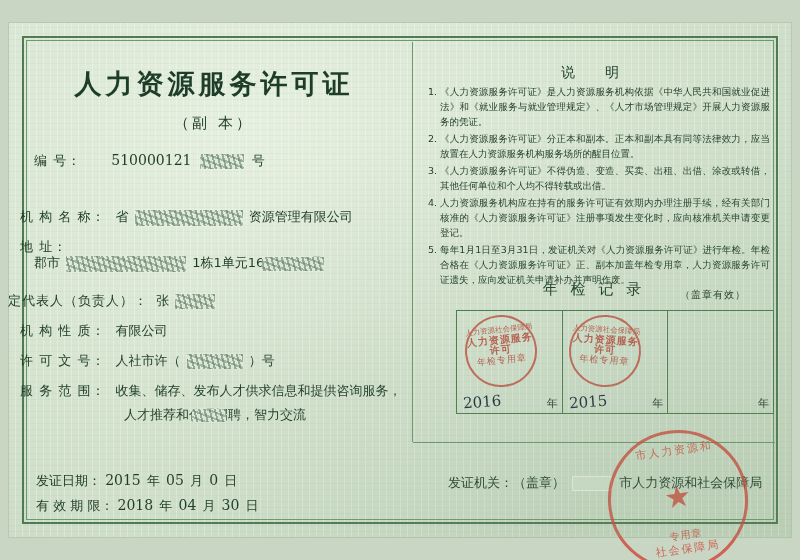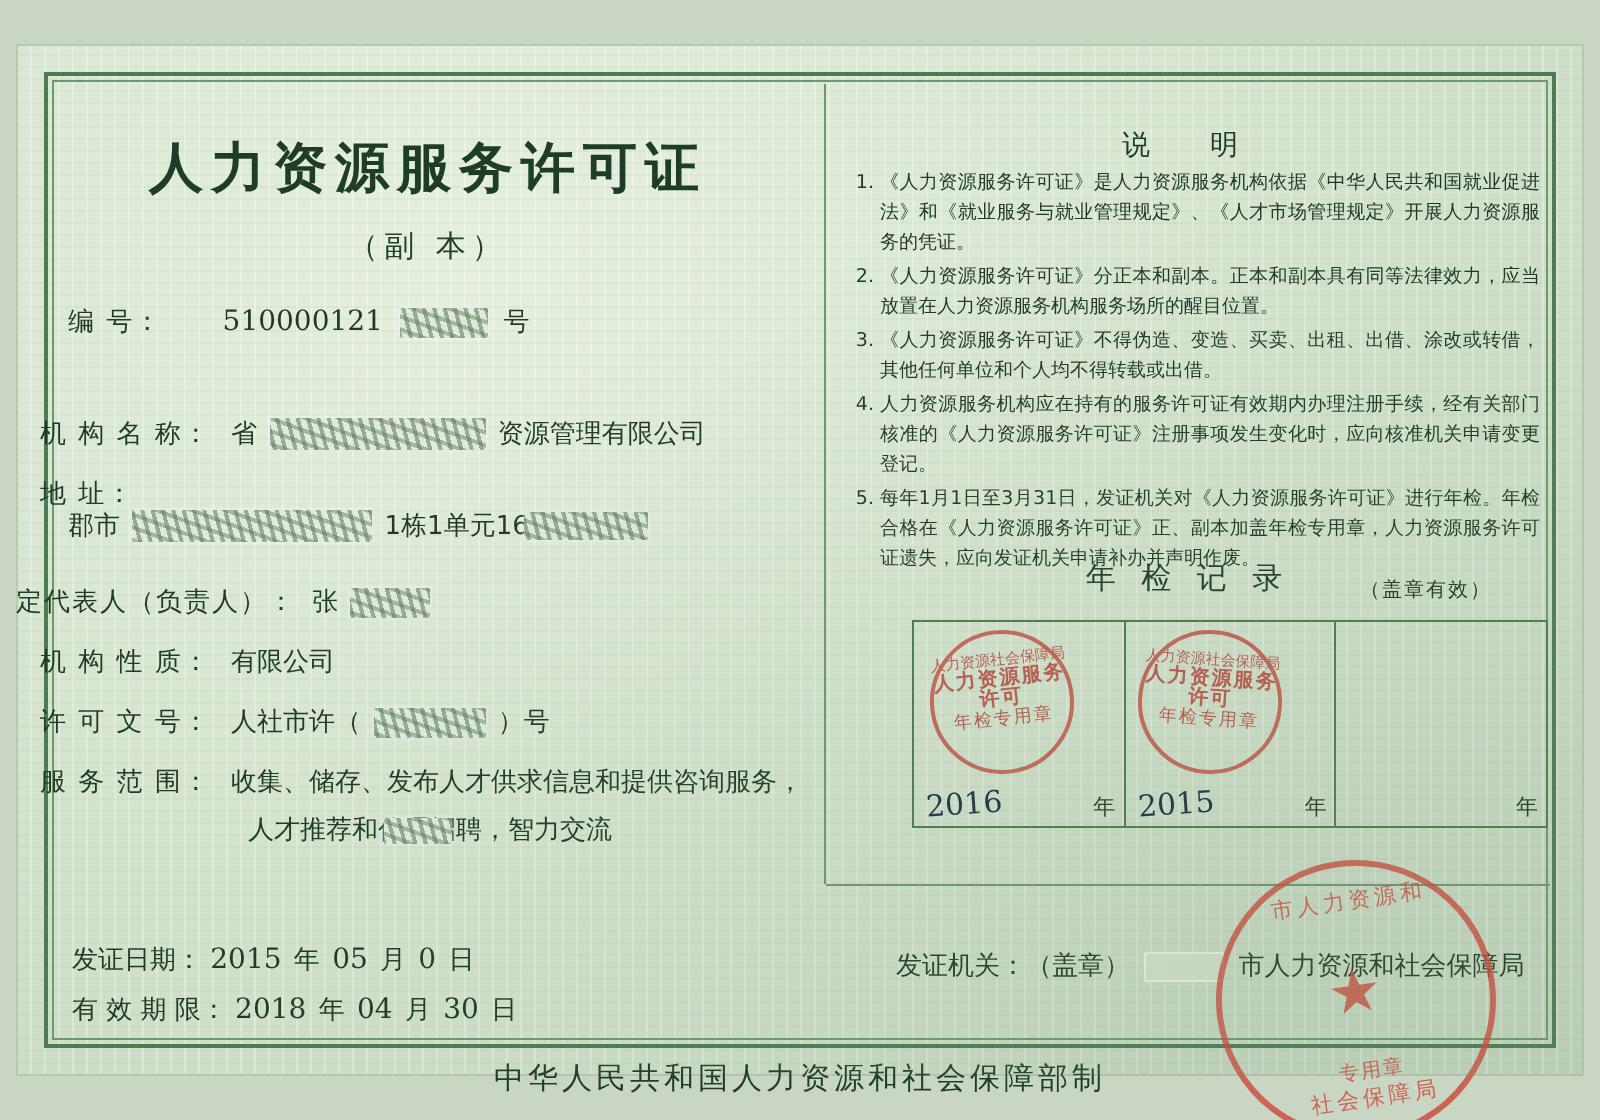--- a/index.html
+++ b/index.html
@@ -429,15 +429,14 @@
       <span>市人力资源和社会保障局</span>
     </div>
 
     <div class="big-seal">
       <div class="arc">市人力资源和</div>
       <div class="star">★</div>
       <div class="ctext">专用章</div>
       <div class="arc2">社会保障局</div>
     </div>
 
-    <div class="footer">中华人民共和国人力资源和社会保障部制</div>
   </div>
 </div>
 
 </body></html>

